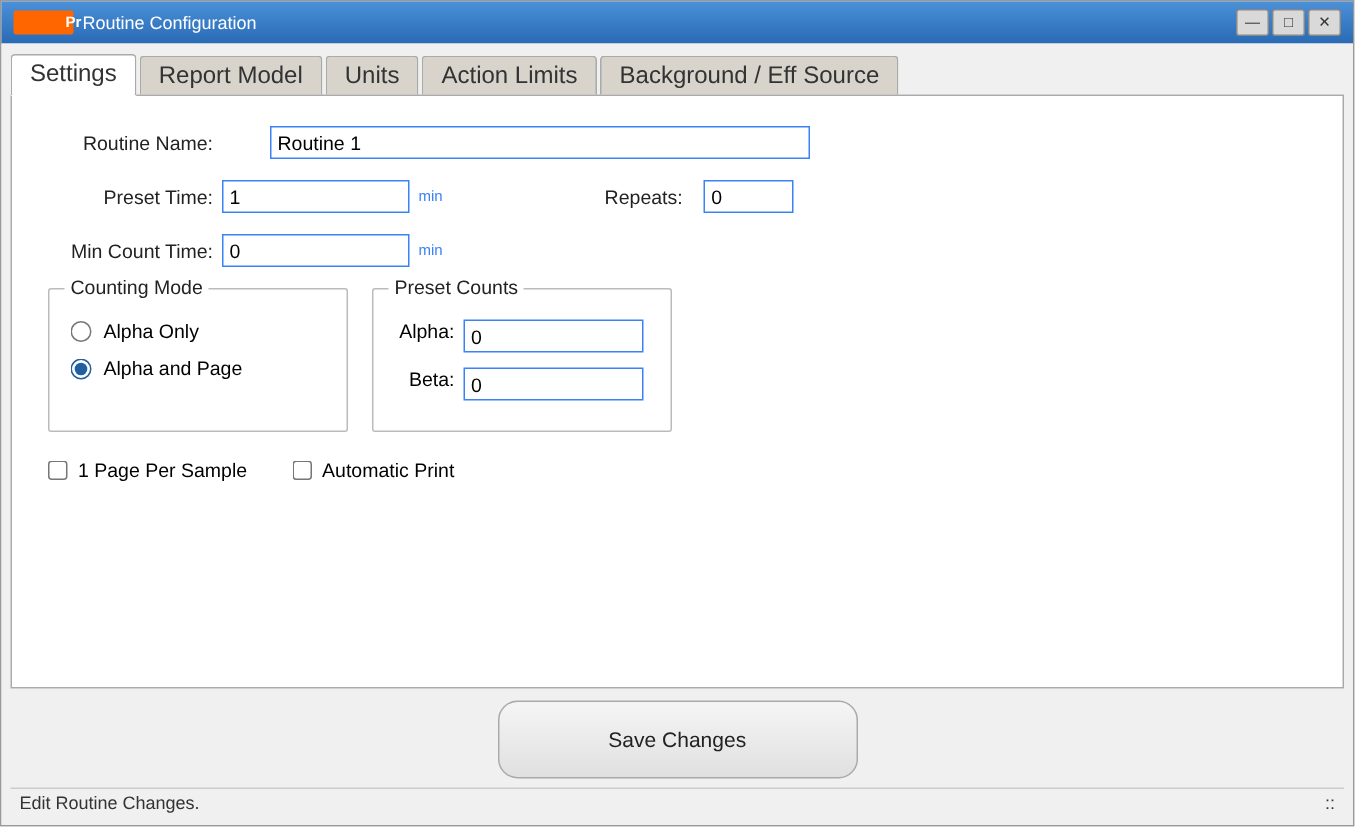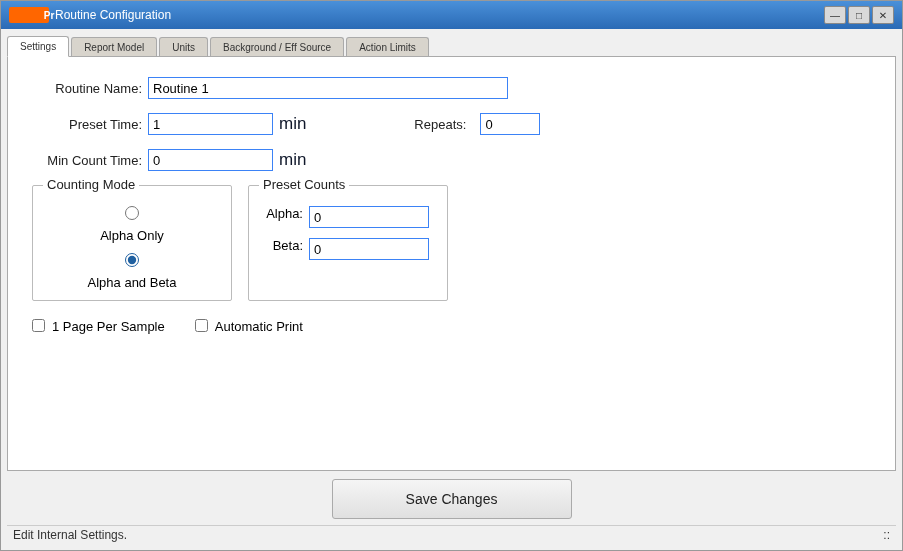--- a/index.html
+++ b/index.html
@@ -85,21 +85,21 @@
       align-items: flex-end;
       gap: 0;
       margin-bottom: 0;
     }
     .tab {
       padding: 4px 12px;
       background: #d8d4cc;
       border: 1px solid #aaa;
       border-bottom: none;
       border-radius: 3px 3px 0 0;
-      font-size: 10px;
+      font-size: 16px;
       cursor: pointer;
       color: #333;
       margin-right: 2px;
       position: relative;
       top: 1px;
     }
     .tab.active {
       background: white;
       border-color: #aaa;
       border-bottom: 1px solid white;
@@ -128,25 +128,25 @@
     }
     .form-input {
       border: 1px solid #3b82f6;
       background: white;
       font-size: 13px;
       padding: 2px 4px;
       height: 22px;
     }
     .unit-label {
       margin-left: 6px;
-      font-size: 17px;
-      color: #0f172a;
-    }
-
-    .row1 { margin-bottom: 14px; }
+      font-size: 10px;
+      color: #3b82f6;
+    }
+
+    .row1 { margin-bottom: 14px; gap: 32px; }
     .row1 .form-label { width: 110px; margin-right: 6px; }
     .row1 .form-input { width: 360px; }
 
     .row2 .form-label { width: 110px; margin-right: 6px; }
     .row2 .form-input { width: 125px; }
     .row2-right { margin-left: 50px; display: flex; align-items: center; gap: 8px; justify-content: flex-end; }
 
     .row3 .form-label { width: 110px; margin-right: 6px; }
     .row3 .form-input { width: 125px; }
 
@@ -182,21 +182,20 @@
     .results-storage-box {
       width: 200px;
       padding-top: 20px;
     }
 
     .radio-row {
       display: flex;
       align-items: center;
       margin-bottom: 10px;
       gap: 8px;
-      flex-direction: column;
     }
     .radio-row:last-child { margin-bottom: 0; }
 
     input[type="radio"] {
       accent-color: #2060a0;
       width: 14px;
       height: 14px;
     }
     input[type="checkbox"] {
       width: 13px;
@@ -219,37 +218,38 @@
 
     
     .checkboxes-row {
       display: flex;
       align-items: center;
       margin-top: 18px;
       gap: 30px;
     }
     .checkbox-item {
       display: flex;
+      align-items: center;
       gap: 7px;
     }
 
     
     .window-footer {
       display: flex;
       flex-direction: column;
       align-items: center;
       padding: 8px 6px 0 6px;
       background: #f0f0f0;
     }
     .save-btn {
       width: 240px;
-      height: 40px;
+      height: 52px;
       background: linear-gradient(to bottom, #f5f5f5, #e0e0e0);
       border: 1px solid #aaa;
-      border-radius: 3px;
+      border-radius: 13px;
       font-size: 14px;
       cursor: pointer;
       color: #222;
       text-align: center;
     }
 
     .status-bar {
       width: 100%;
       background: #f0f0f0;
       border-top: 1px solid #ccc;
@@ -279,22 +279,22 @@
       <div class="titlebar-btn close">✕</div>
     </div>
   </div>
 
   <div class="window-body">
 
     <div class="tab-bar">
       <div class="tab active">Settings</div>
       <div class="tab">Report Model</div>
       <div class="tab">Units</div>
+      <div class="tab">Action Limits</div>
       <div class="tab">Background / Eff Source</div>
-      <div class="tab">Action Limits</div>
     </div>
 
     <div class="tab-content">
 
       <div class="form-row row1">
         <label class="form-label">Routine Name:</label>
         <input class="form-input" type="text" value="Routine 1" style="">
       </div>
 
       <div class="form-row row2">
@@ -316,21 +316,21 @@
       <div class="groups-row">
 
         <div class="group-box counting-mode-box">
           <span class="group-title">Counting Mode</span>
           <div class="radio-row">
             <input type="radio" name="counting-mode" id="alpha-only" style="">
             <label for="alpha-only">Alpha Only</label>
           </div>
           <div class="radio-row">
             <input type="radio" name="counting-mode" id="alpha-beta" checked="" style="">
-            <label for="alpha-beta">Alpha and Beta</label>
+            <label for="alpha-beta">Alpha and Page</label>
           </div>
         </div>
 
         <div class="group-box preset-counts-box">
           <span class="group-title">Preset Counts</span>
           <div class="preset-counts-row">
             <span class="pc-label">Alpha:</span>
             <input class="form-input" type="text" value="0" style="">
           </div>
           <div class="preset-counts-row">
@@ -351,17 +351,17 @@
           <label for="automatic-print">Automatic Print</label>
         </div>
       </div>
     </div>
 
     <div class="window-footer">
       <button class="save-btn">Save Changes</button>
     </div>
 
     <div class="status-bar">
-      <span>Edit Internal Settings.</span>
+      <span>Edit Routine Changes.</span>
       <span>::</span>
     </div>
   </div>
 </div>
 
 </body></html>

